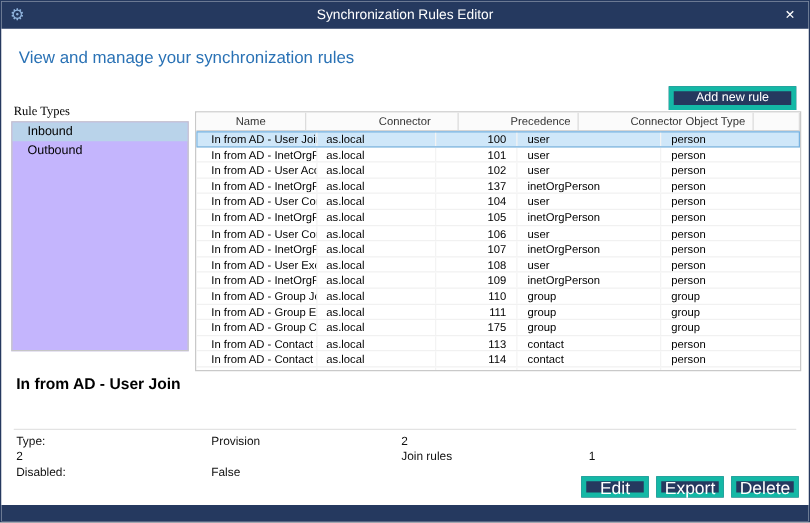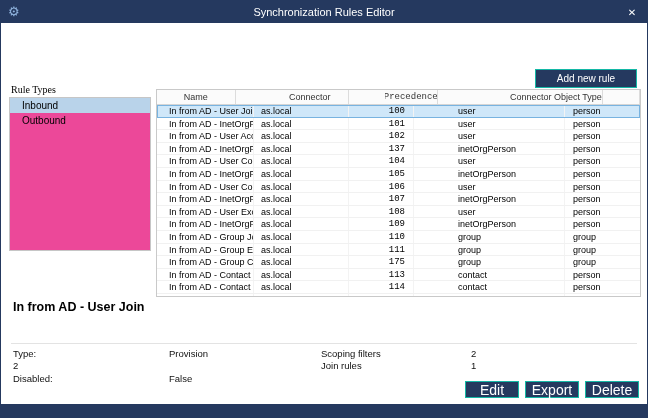--- a/index.html
+++ b/index.html
@@ -7,38 +7,38 @@
   body{font-family:"Liberation Sans",sans-serif;background:#777;}
   .window{position:relative;width:648px;height:418px;background:#fff;border:1px solid var(--navy,#25395f);overflow:hidden;}
 
   .titlebar{position:absolute;top:0;left:0;right:0;height:22px;background:var(--navy,#25395f);}
   .app-icon{position:absolute;left:7px;top:3px;font-size:13px;line-height:16px;color:#8fb3dd;}
   .title{position:absolute;left:0;right:0;top:0;height:22px;line-height:22px;text-align:center;color:#fff;font-size:11px;}
   .close{position:absolute;right:0;top:0;width:30px;height:22px;color:#fff;font-size:10px;display:flex;align-items:center;justify-content:center;cursor:pointer;}
 
   .heading{position:absolute;left:14px;top:37px;font-size:13.5px;color:var(--heading-blue,#2a72b5);}
 
-  .btn{background:var(--navy,#25395f);color:#fff;border:1px solid #14b8a6;font-size:10px;text-align:center;cursor:pointer;font-family:inherit;display:flex;align-items:center;justify-content:center;}
+  .btn{background:var(--navy,#25395f);color:#fff;border:4px solid #14b8a6;font-size:10px;text-align:center;cursor:pointer;font-family:inherit;display:flex;align-items:center;justify-content:center;}
   .add-rule{position:absolute;right:10px;top:68px;width:102px;height:19px;}
 
   .rule-types-label{position:absolute;left:10px;top:83px;font-size:10px;color:#000;font-family:Liberation Serif, serif;}
-  .listbox{position:absolute;left:8px;top:96px;width:142px;height:154px;border:1px solid #c6c6c6;background:#ec4899;}
+  .listbox{position:absolute;left:8px;top:96px;width:142px;height:184px;border:1px solid #c6c6c6;background:#c4b5fd;}
   .listbox .item{height:15px;line-height:15px;font-size:10px;padding-left:12px;cursor:pointer;white-space:nowrap;overflow:hidden;}
   .listbox .item.selected{background:var(--listbox-selection,#b9d3ea);}
 
   .grid{position:absolute;left:155px;top:88px;width:485px;height:208px;border:1px solid #c9c9c9;background:#fff;overflow:hidden;font-size:9px;}
   .ghead{display:flex;height:15px;background:#fbfbfb;border-bottom:1px solid #d5d5d5;color:#333;gap:36px;}
   .ghead .hc{display:flex;align-items:center;justify-content:center;border-right:1px solid #dcdcdc;overflow:hidden;white-space:nowrap;padding:0;}
   .grow{display:flex;height:12.6px;line-height:12px;border-bottom:1px solid #f1f1f1;white-space:nowrap;cursor:default;}
   .grow.selected{background:var(--selection-blue,#cfe7f9);outline:1px solid var(--selection-border,#78b3e0);outline-offset:-1px;}
   .cell{overflow:hidden;border-right:1px solid #f3f3f3;}
   .c-name{width:97px;padding-left:12px;}
   .c-conn{width:95px;padding-left:7px;}
-  .c-prec{width:65px;text-align:right;padding-right:8px;font-family:Liberation Mono, monospace;}
-  .c-cot{width:115px;padding-left:8px;margin-left:36px;}
+  .c-prec{width:65px;text-align:right;padding-right:8px;}
+  .c-cot{width:115px;padding-left:8px;}
   .c-mot{flex:1;padding-left:8px;border-right:none;}
 
   .rule-title{position:absolute;left:12px;top:299px;font-size:12.5px;font-weight:bold;color:#000;}
   .divider{position:absolute;left:10px;right:10px;top:342px;height:1px;background:#e3e3e3;}
 
   .details-left{position:absolute;left:12px;top:347px;width:300px;font-size:9.5px;color:#111;}
   .details-right{position:absolute;left:320px;top:347px;width:260px;font-size:9.5px;color:#111;}
   .drow{display:flex;height:12.3px;line-height:12.3px;}
   .details-left .dlabel{width:156px;overflow:hidden;}
   .details-right .dlabel{width:150px;overflow:hidden;}
@@ -52,20 +52,21 @@
 <body>
 
 <div class="window">
 
   <div class="titlebar">
     <span class="app-icon">⚙</span>
     <div class="title">Synchronization Rules Editor</div>
     <div class="close">✕</div>
   </div>
 
+  <div class="heading">View and manage your synchronization rules</div>
 
   <div class="btn add-rule">Add new rule</div>
 
   <div class="rule-types-label">Rule Types</div>
 
   <div class="listbox">
 
   <div class="item selected">Inbound</div>
       <div class="item">Outbound</div>
     </div>
@@ -210,21 +211,20 @@
       </div>
       <div class="drow">
         <span class="dlabel">Disabled:</span>
         <span class="dvalue">False</span>
       </div>
     </div>
 
   <div class="details-right">
 
   <div class="drow">
-        <span class="dlabel">Scoping filters</span>
         <span class="dvalue">2</span>
       </div>
       <div class="drow">
         <span class="dlabel">Join rules</span>
         <span class="dvalue">1</span>
       </div>
     </div>
 
   <div class="actions">
     <div class="btn">Edit</div>

